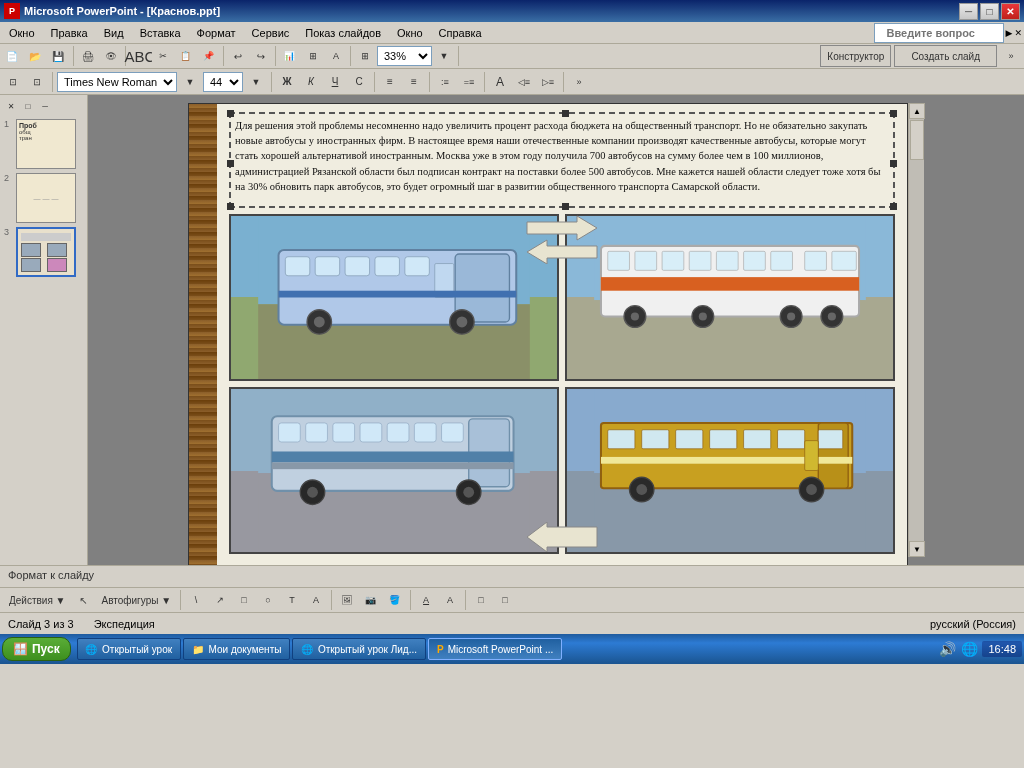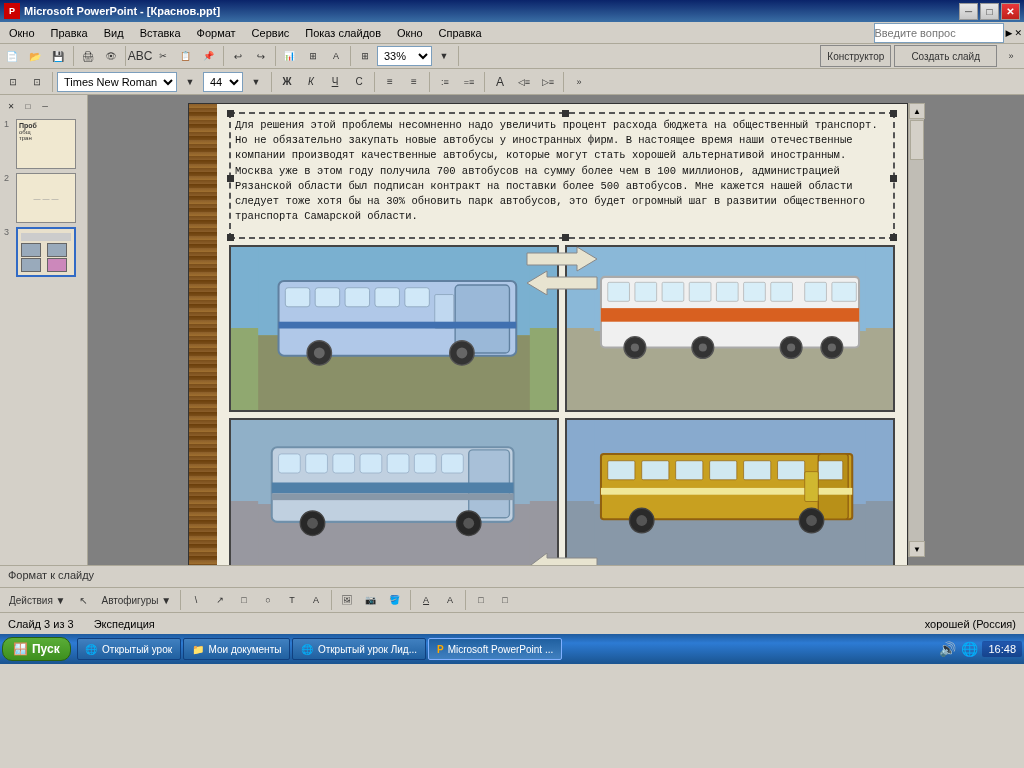--- a/index.html
+++ b/index.html
@@ -64,21 +64,21 @@
     .tb-select {
       height: 20px; font-size: 11px; border: 1px solid #7b9ebd;
       background: white; padding: 0 2px;
     }
     .help-box {
       margin-left: auto;
       display: flex; align-items: center; gap: 2px;
     }
     .help-input {
       height: 20px; width: 130px; border: 1px solid #7b9ebd;
-      font-size: 11px; padding: 0 0; background: white;
+      font-size: 11px; padding: 0 12px; background: white; font-weight: bold;
     }
 
     
     .format-toolbar {
       height: 25px;
       display: flex;
       align-items: center;
       padding: 1px 2px;
       gap: 1px;
     }
@@ -145,21 +145,21 @@
       position: absolute;
       left: 28px; top: 0; right: 0; bottom: 0;
       padding: 8px 12px;
     }
 
     .slide-text {
       font-size: 10.5px;
       color: #111;
       line-height: 1.45;
       margin-bottom: 8px;
-      font-family: Liberation Mono, monospace;
+      font-family: Liberation Serif, serif;
     }
 
     
     .scrollbar-v {
       width: 16px;
       background: #d4d0c8;
       display: flex;
       flex-direction: column;
       border-left: 1px solid #aca899;
     }
@@ -291,21 +291,21 @@
 </div>
 
 <div class="toolbar">
   <div class="tb-btn">📄</div>
   <div class="tb-btn">📂</div>
   <div class="tb-btn">💾</div>
   <div class="tb-sep"></div>
   <div class="tb-btn">🖨</div>
   <div class="tb-btn" style="font-size:9px;">👁</div>
   <div class="tb-sep"></div>
-  <div class="tb-btn" style="font-size:12px;">ABC</div>
+  <div class="tb-btn" style="font-size:15px;">ABC</div>
   <div class="tb-btn" style="font-size:9px;">✂</div>
   <div class="tb-btn" style="font-size:9px;">📋</div>
   <div class="tb-btn" style="font-size:9px;">📌</div>
   <div class="tb-sep"></div>
   <div class="tb-btn">↩</div>
   <div class="tb-btn">↪</div>
   <div class="tb-sep"></div>
   <div class="tb-btn" style="font-size:9px;">📊</div>
   <div class="tb-btn" style="font-size:9px;">⊞</div>
   <div class="tb-btn" style="font-size:9px;">A</div>
@@ -583,21 +583,21 @@
   <div class="tb-btn" style="font-size:9px; text-decoration:underline;">A</div>
   <div class="tb-btn" style="font-size:9px;">A</div>
   <div class="tb-sep"></div>
   <div class="tb-btn" style="font-size:9px;">□</div>
   <div class="tb-btn" style="font-size:9px;">□</div>
 </div>
 
 <div class="status-bar">
   <span>Слайд 3 из 3</span>
   <span>Экспедиция</span>
-  <span style="margin-left:auto;">хорошей (Россия)</span>
+  <span style="margin-left:auto;">русский (Россия)</span>
 </div>
 
 <div class="taskbar">
   <div class="start-btn">
     <span>🪟</span>
     <span>Пуск</span>
   </div>
 
   <div style="display:flex; gap:2px; margin-left:4px;">
     <div class="taskbar-btn">

